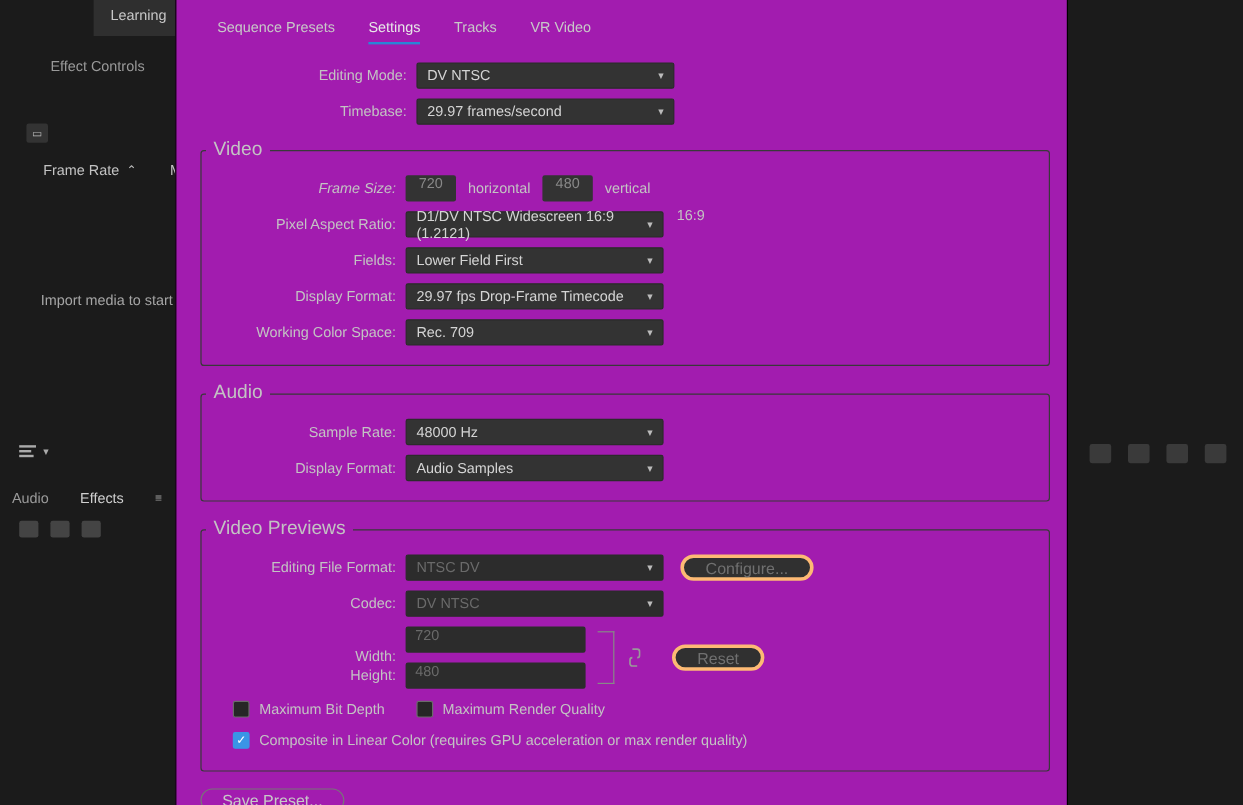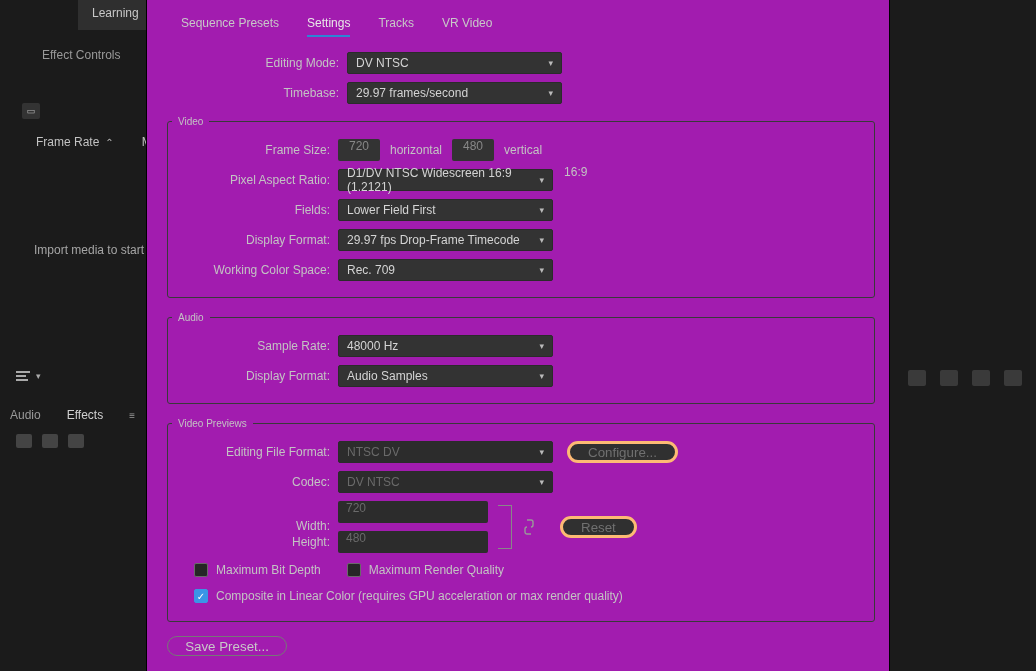--- a/index.html
+++ b/index.html
@@ -158,21 +158,21 @@
   }
   .input-num.disabled { color:#6a6a6a; background:#2c2c2c; }
   .static-txt { color: #c3c3c3; margin: 0 10px 0 10px; }
   .ratio-txt { color:#c3c3c3; margin-left: 12px; margin-top: 43px;}
   fieldset {
     border: 1px solid #393939;
     border-radius: 3px;
     margin: 8px 14px 14px 20px;
     padding: 8px 8px 12px 0;
   }
-  legend { color:#c3c3c3; padding: 0 6px; margin-left: 4px; font-size: 10px;}
+  legend { color:#c3c3c3; padding: 0 6px; margin-left: 4px; font-size: 16px;}
   .btn {
     background: #3a3a3a;
     border: 3px solid #fdba74;
     color: #c8c8c8;
     height: 22px;
     padding: 0 18px;
     border-radius: 11px;
     cursor: pointer;
     display: inline-flex;
     align-items: center;
@@ -276,21 +276,21 @@
       <div class="select w215">
         <span>29.97  frames/second</span>
         <span class="chev">▾</span>
       </div>
     </div>
   </div>
 
   <fieldset>
     <legend>Video</legend>
     <div class="row">
-      <span class="label" style="width:170px;">Frame Size:</span>
+      <span class="label" style="width:170px;font-style:italic;">Frame Size:</span>
       <span class="input-num">720</span>
       <span class="static-txt">horizontal</span>
       <span class="input-num">480</span>
       <span class="static-txt">vertical</span>
       <span class="ratio-txt">16:9</span>
     </div>
     <div class="row">
       <span class="label" style="width:170px;">Pixel Aspect Ratio:</span>
       <div class="select w215">
         <span>D1/DV NTSC Widescreen 16:9 (1.2121)</span>

